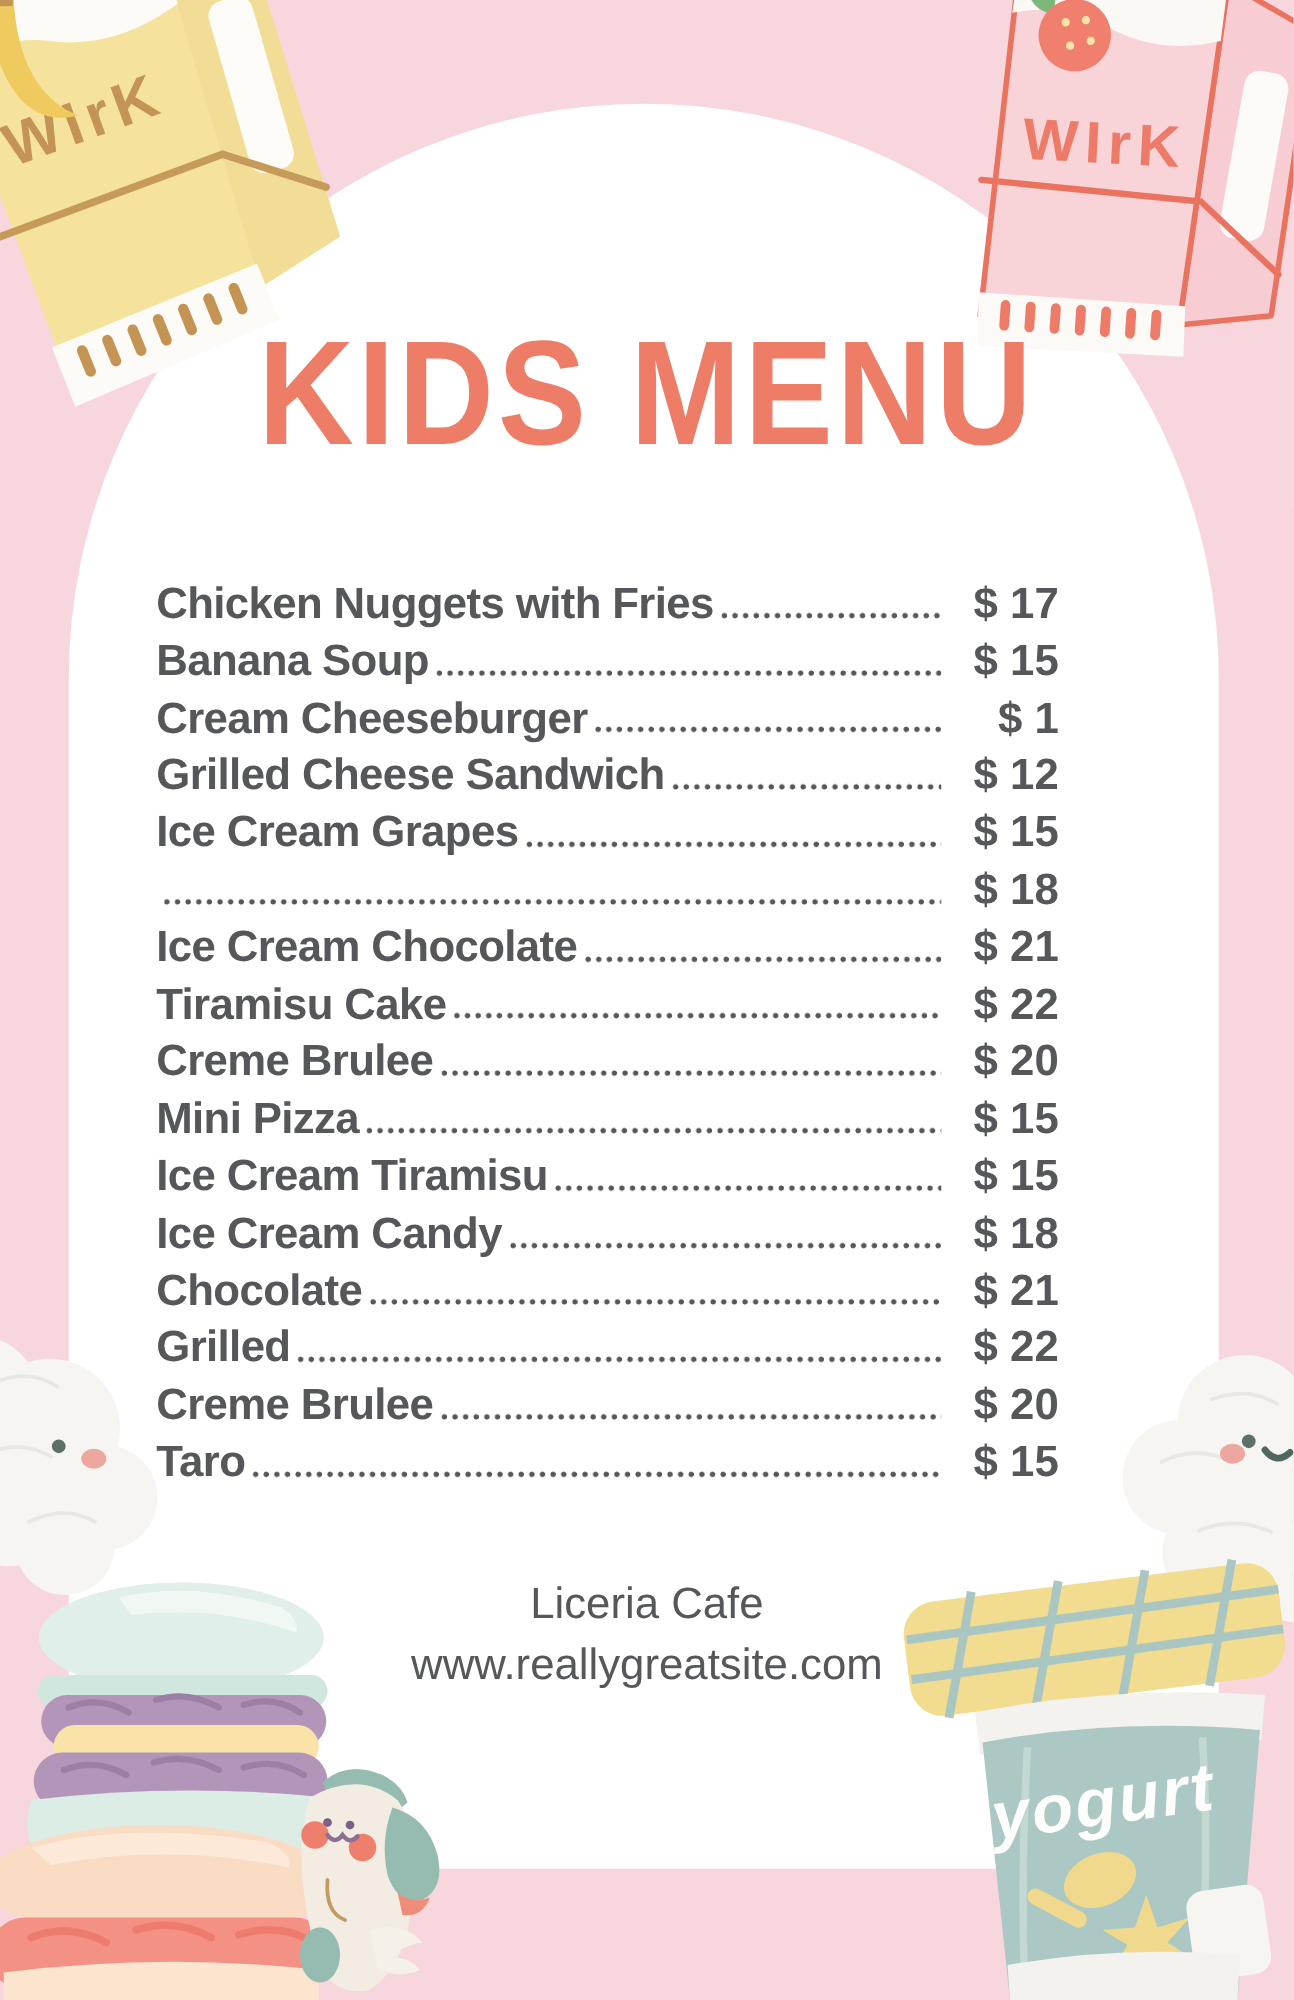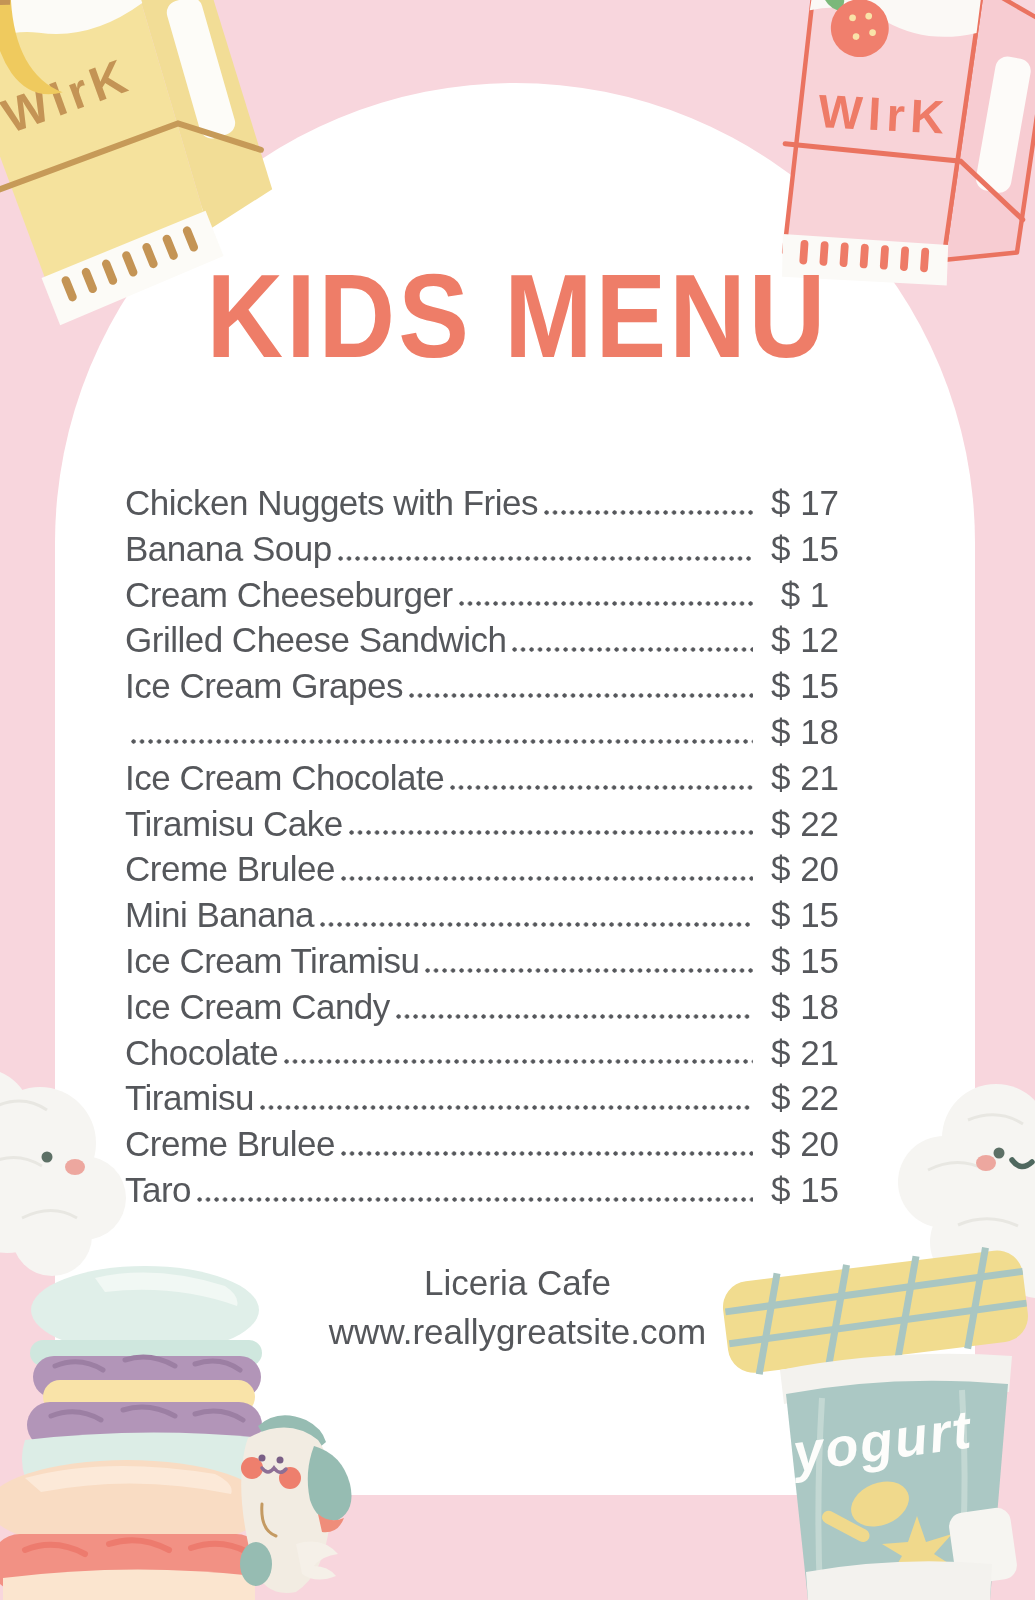--- a/index.html
+++ b/index.html
@@ -15,29 +15,29 @@
   }
   .title{
     position:absolute; left:0; right:0; top:248px;
     text-align:center;
     font-size:106px; font-weight:bold; letter-spacing:3px;
     color:#ee7d68;
     transform:scaleY(1.12); transform-origin:50% 0;
     white-space:nowrap;
   }
   .menu{
-    position:absolute; left:125px; top:476px; width:722px;
+    position:absolute; left:125px; top:456px; width:722px;font-weight:bold;
   }
   .menu-row{
     display:flex; align-items:flex-end;
     height:45.8px;
     color:#55575b; font-size:35px;
   }
   .item-name{ white-space:nowrap; letter-spacing:-0.5px; line-height:1.05; }
-  .item-price{ flex:0 0 84px; text-align:center; letter-spacing:0; line-height:1.05;margin-top:35px; }
+  .item-price{ flex:0 0 84px; text-align:right; letter-spacing:0; line-height:1.05;margin-top:35px; }
   .leader{
     flex:1 1 auto; height:5px; align-self:flex-end;
     margin:0 10px 7px 6px;
     background-image:radial-gradient(circle at 2.5px 2.5px, #55575b 1.9px, rgba(0,0,0,0) 2.4px);
     background-size:8.5px 5px; background-repeat:repeat-x;
   }
   .footer{
     position:absolute; left:0; right:0; top:1258px;
     text-align:center; color:#55575b;
     font-size:35px; line-height:1.40;
@@ -152,41 +152,41 @@
         <span class="item-name">Tiramisu Cake</span>
         <span class="leader"></span>
         <span class="item-price">$ 22</span>
       </div>
       <div class="menu-row">
         <span class="item-name">Creme Brulee</span>
         <span class="leader"></span>
         <span class="item-price">$ 20</span>
       </div>
       <div class="menu-row">
-        <span class="item-name">Mini Banana</span>
+        <span class="item-name">Mini Pizza</span>
         <span class="leader"></span>
         <span class="item-price">$ 15</span>
       </div>
       <div class="menu-row">
         <span class="item-name">Ice Cream Tiramisu</span>
         <span class="leader"></span>
         <span class="item-price">$ 15</span>
       </div>
       <div class="menu-row">
         <span class="item-name">Ice Cream Candy</span>
         <span class="leader"></span>
         <span class="item-price">$ 18</span>
       </div>
       <div class="menu-row">
         <span class="item-name">Chocolate</span>
         <span class="leader"></span>
         <span class="item-price">$ 21</span>
       </div>
       <div class="menu-row">
-        <span class="item-name">Tiramisu</span>
+        <span class="item-name">Grilled</span>
         <span class="leader"></span>
         <span class="item-price">$ 22</span>
       </div>
       <div class="menu-row">
         <span class="item-name">Creme Brulee</span>
         <span class="leader"></span>
         <span class="item-price">$ 20</span>
       </div>
       <div class="menu-row">
         <span class="item-name">Taro</span>

